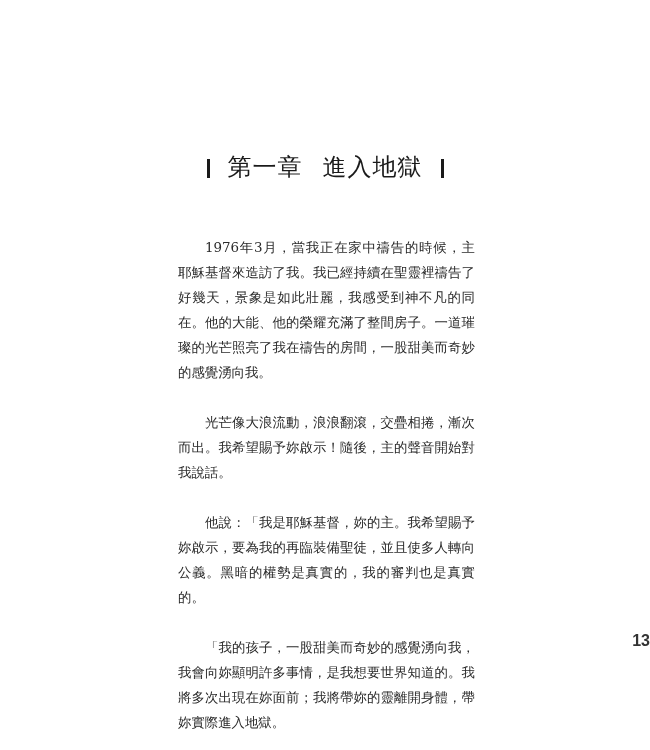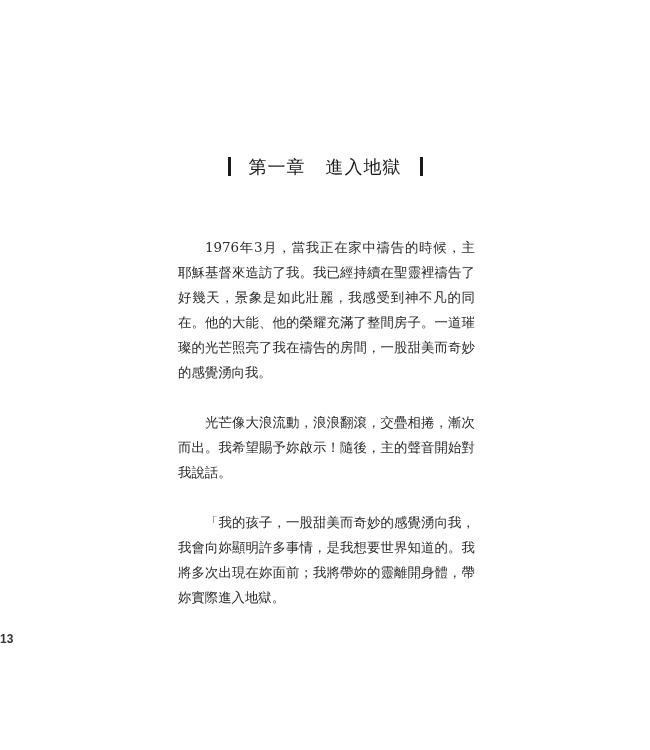--- a/index.html
+++ b/index.html
@@ -1,43 +1,44 @@
 <!DOCTYPE html>
 <html><head>
   <meta charset="utf-8">
   <style>
     html, body { margin: 0; padding: 0; background: #ffffff; }
     body { width: 650px; height: 750px; position: relative; overflow: hidden; }
     .page { position: absolute; left: 0; top: 0; width: 650px; height: 750px; background: #ffffff; }
     .chapter-title {
       position: absolute; left: 0; top: 152px; width: 650px; text-align: center;
-      font-family: "DejaVu Serif", "Liberation Serif", serif; font-size: 18px; color: #1a1a1a;
+      font-family: "DejaVu Serif", "Liberation Serif", serif; font-size: 24px; color: #1a1a1a;
       letter-spacing: 1px; line-height: 30px;
     }
     .bar { display: inline-block; width: 3px; height: 19px; background: #1a1a1a; vertical-align: -3px; margin: 0 18px; }
     .gap { display: inline-block; width: 20px; }
     .body-text {
       position: absolute; left: 178px; top: 235px; width: 297px;
       font-family: "DejaVu Serif", "Liberation Serif", serif; font-size: 13.4px; color: #2a2a2a;
       line-height: 25px; text-align: justify;
     }
     .para { margin: 0 0 25px 0; text-indent: 27px; }
     .page-number {
-      position: absolute; left: 0; top: 632px; width: 650px; text-align: left;
-      font-family: "Liberation Sans", sans-serif; font-size: 12px; font-weight: bold; color: #333333;
+      position: absolute; left: 0; top: 632px; width: 650px; text-align: right;
+      font-family: "Liberation Sans", sans-serif; font-size: 16px; font-weight: bold; color: #333333;
     }
   </style>
 </head>
 <body>
 
 <div class="page">
   <div class="chapter-title">
     <span class="bar"></span><span>第一章</span><span class="gap"></span><span>進入地獄</span><span class="bar"></span>
   </div>
 
   <div class="body-text">
     <p class="para">1976年3月，當我正在家中禱告的時候，主耶穌基督來造訪了我。我已經持續在聖靈裡禱告了好幾天，景象是如此壯麗，我感受到神不凡的同在。他的大能、他的榮耀充滿了整間房子。一道璀璨的光芒照亮了我在禱告的房間，一股甜美而奇妙的感覺湧向我。</p>
     <p class="para">光芒像大浪流動，浪浪翻滾，交疊相捲，漸次而出。我希望賜予妳啟示！隨後，主的聲音開始對我說話。</p>
+    <p class="para">他說：「我是耶穌基督，妳的主。我希望賜予妳啟示，要為我的再臨裝備聖徒，並且使多人轉向公義。黑暗的權勢是真實的，我的審判也是真實的。</p>
     <p class="para">「我的孩子，一股甜美而奇妙的感覺湧向我，我會向妳顯明許多事情，是我想要世界知道的。我將多次出現在妳面前；我將帶妳的靈離開身體，帶妳實際進入地獄。</p>
   </div>
 
   <div class="page-number">13</div>
 </div>
 
 </body></html>

